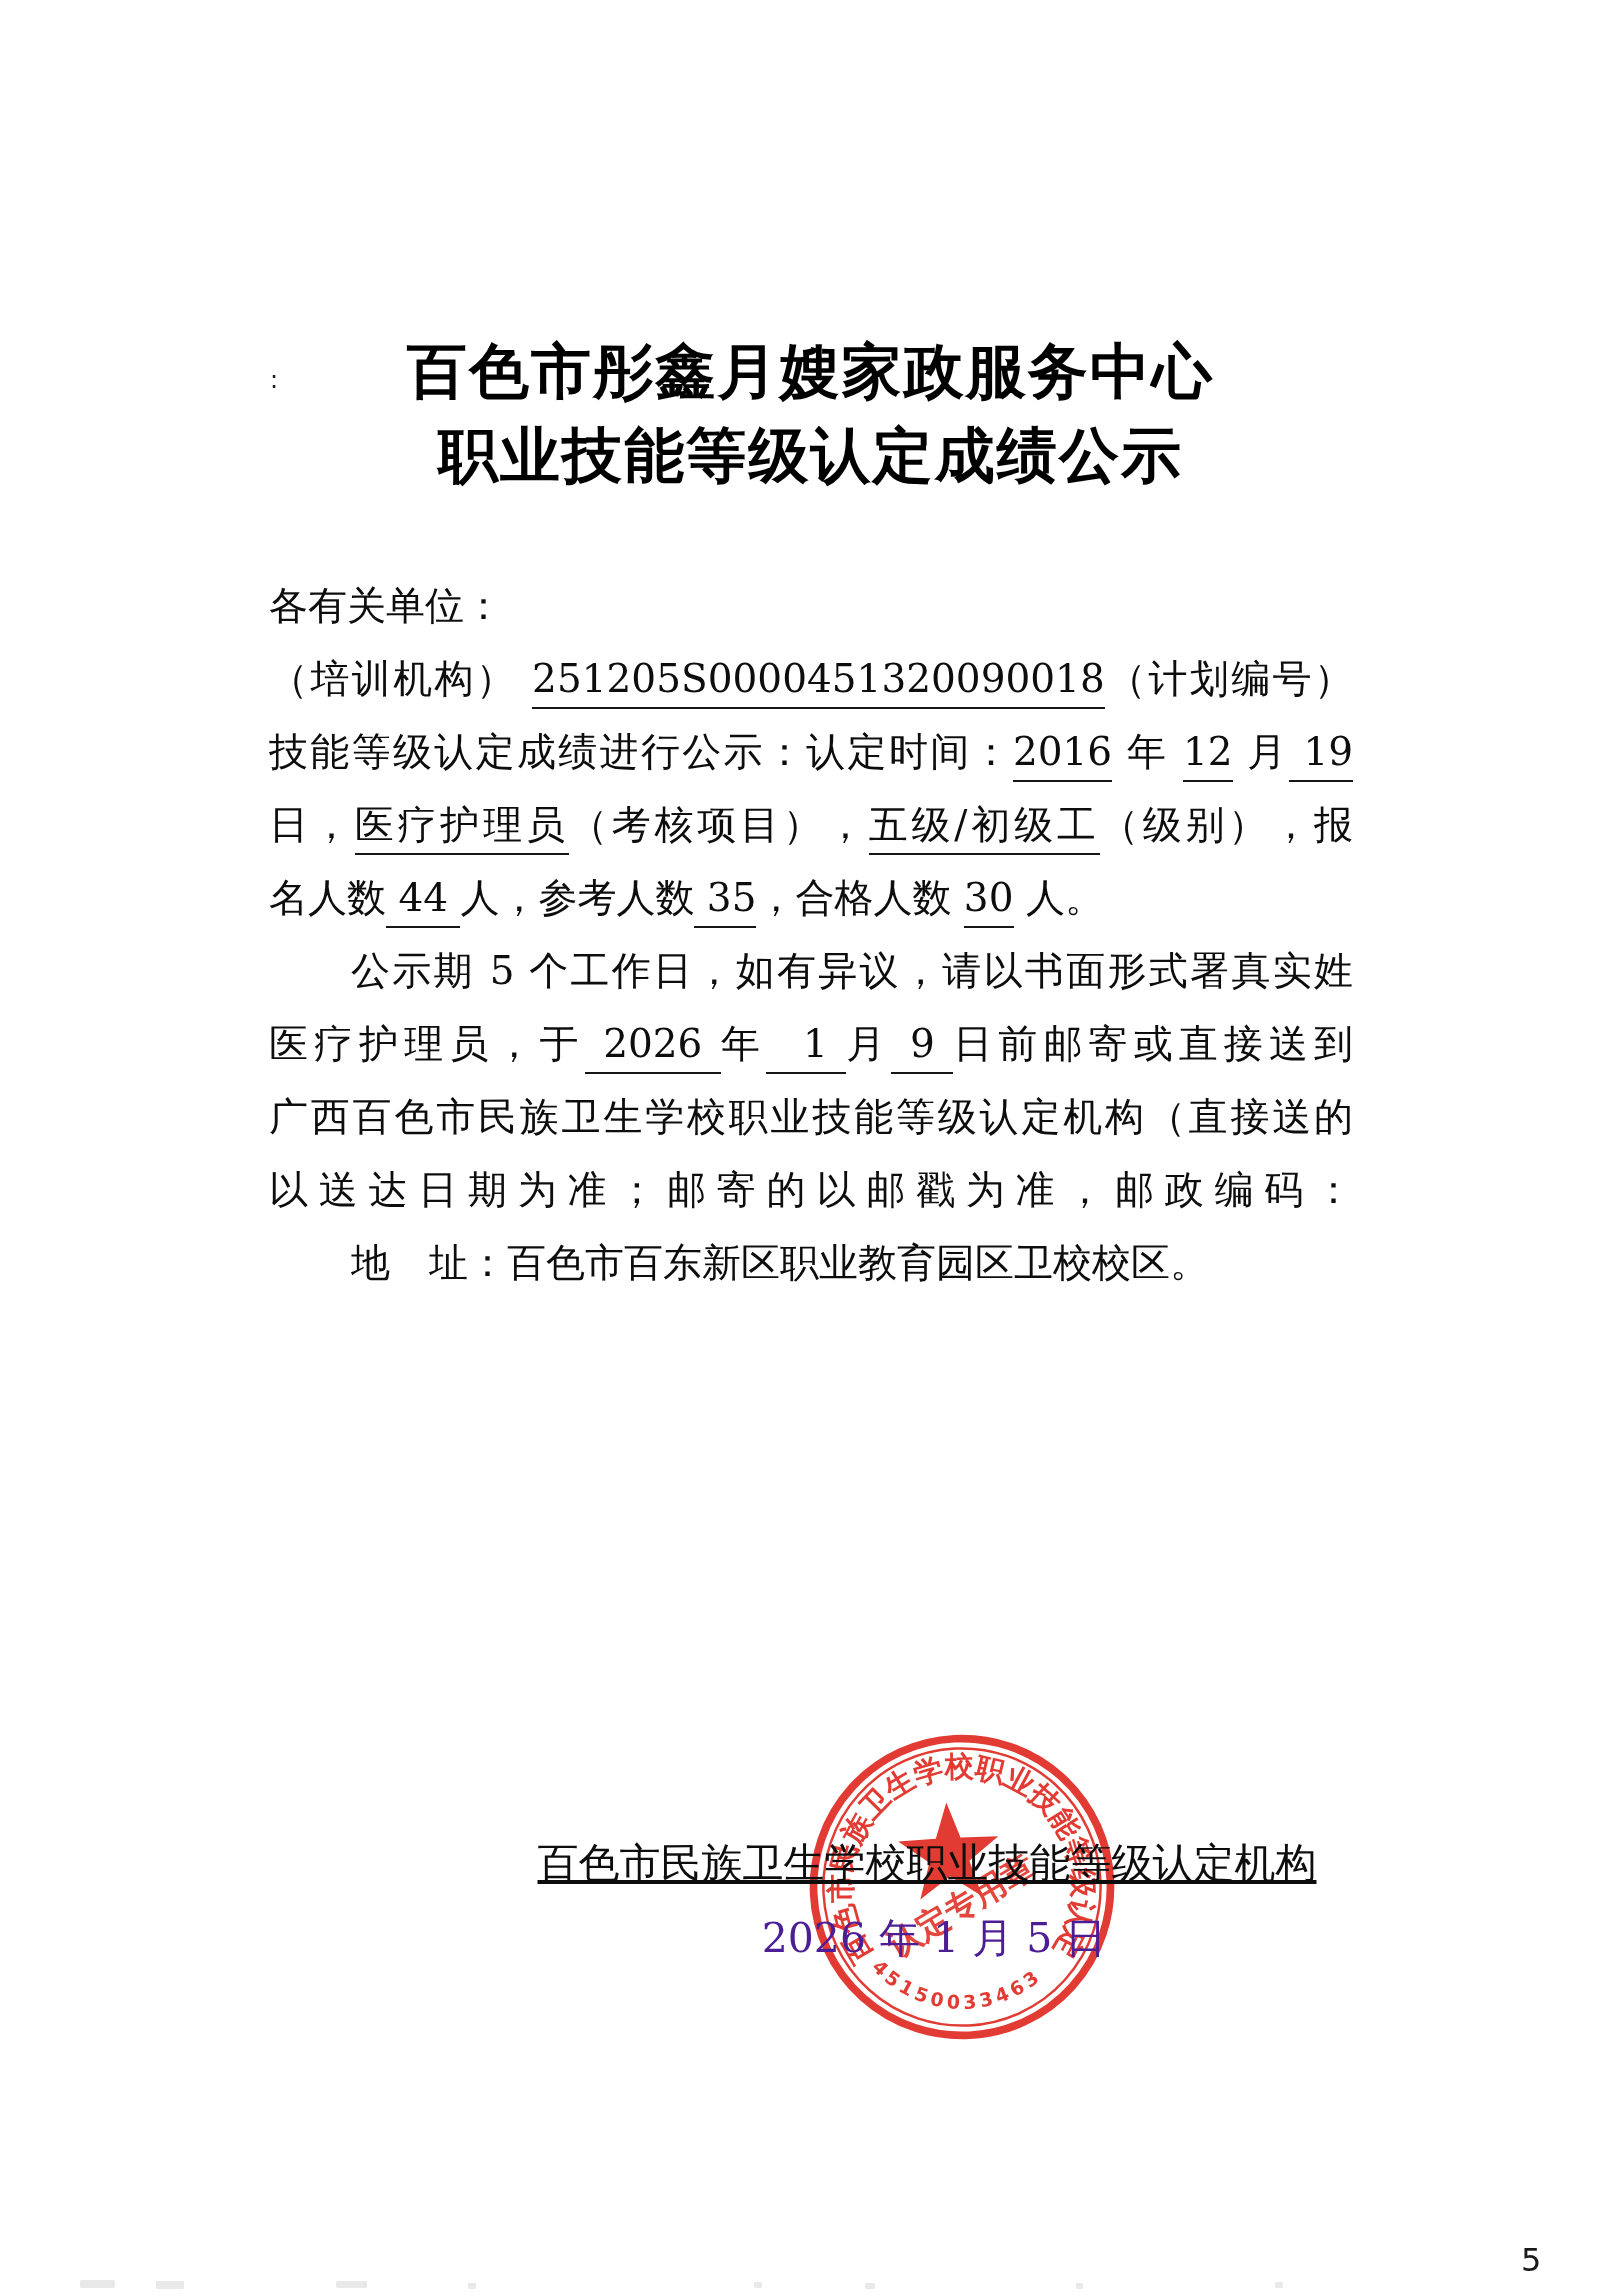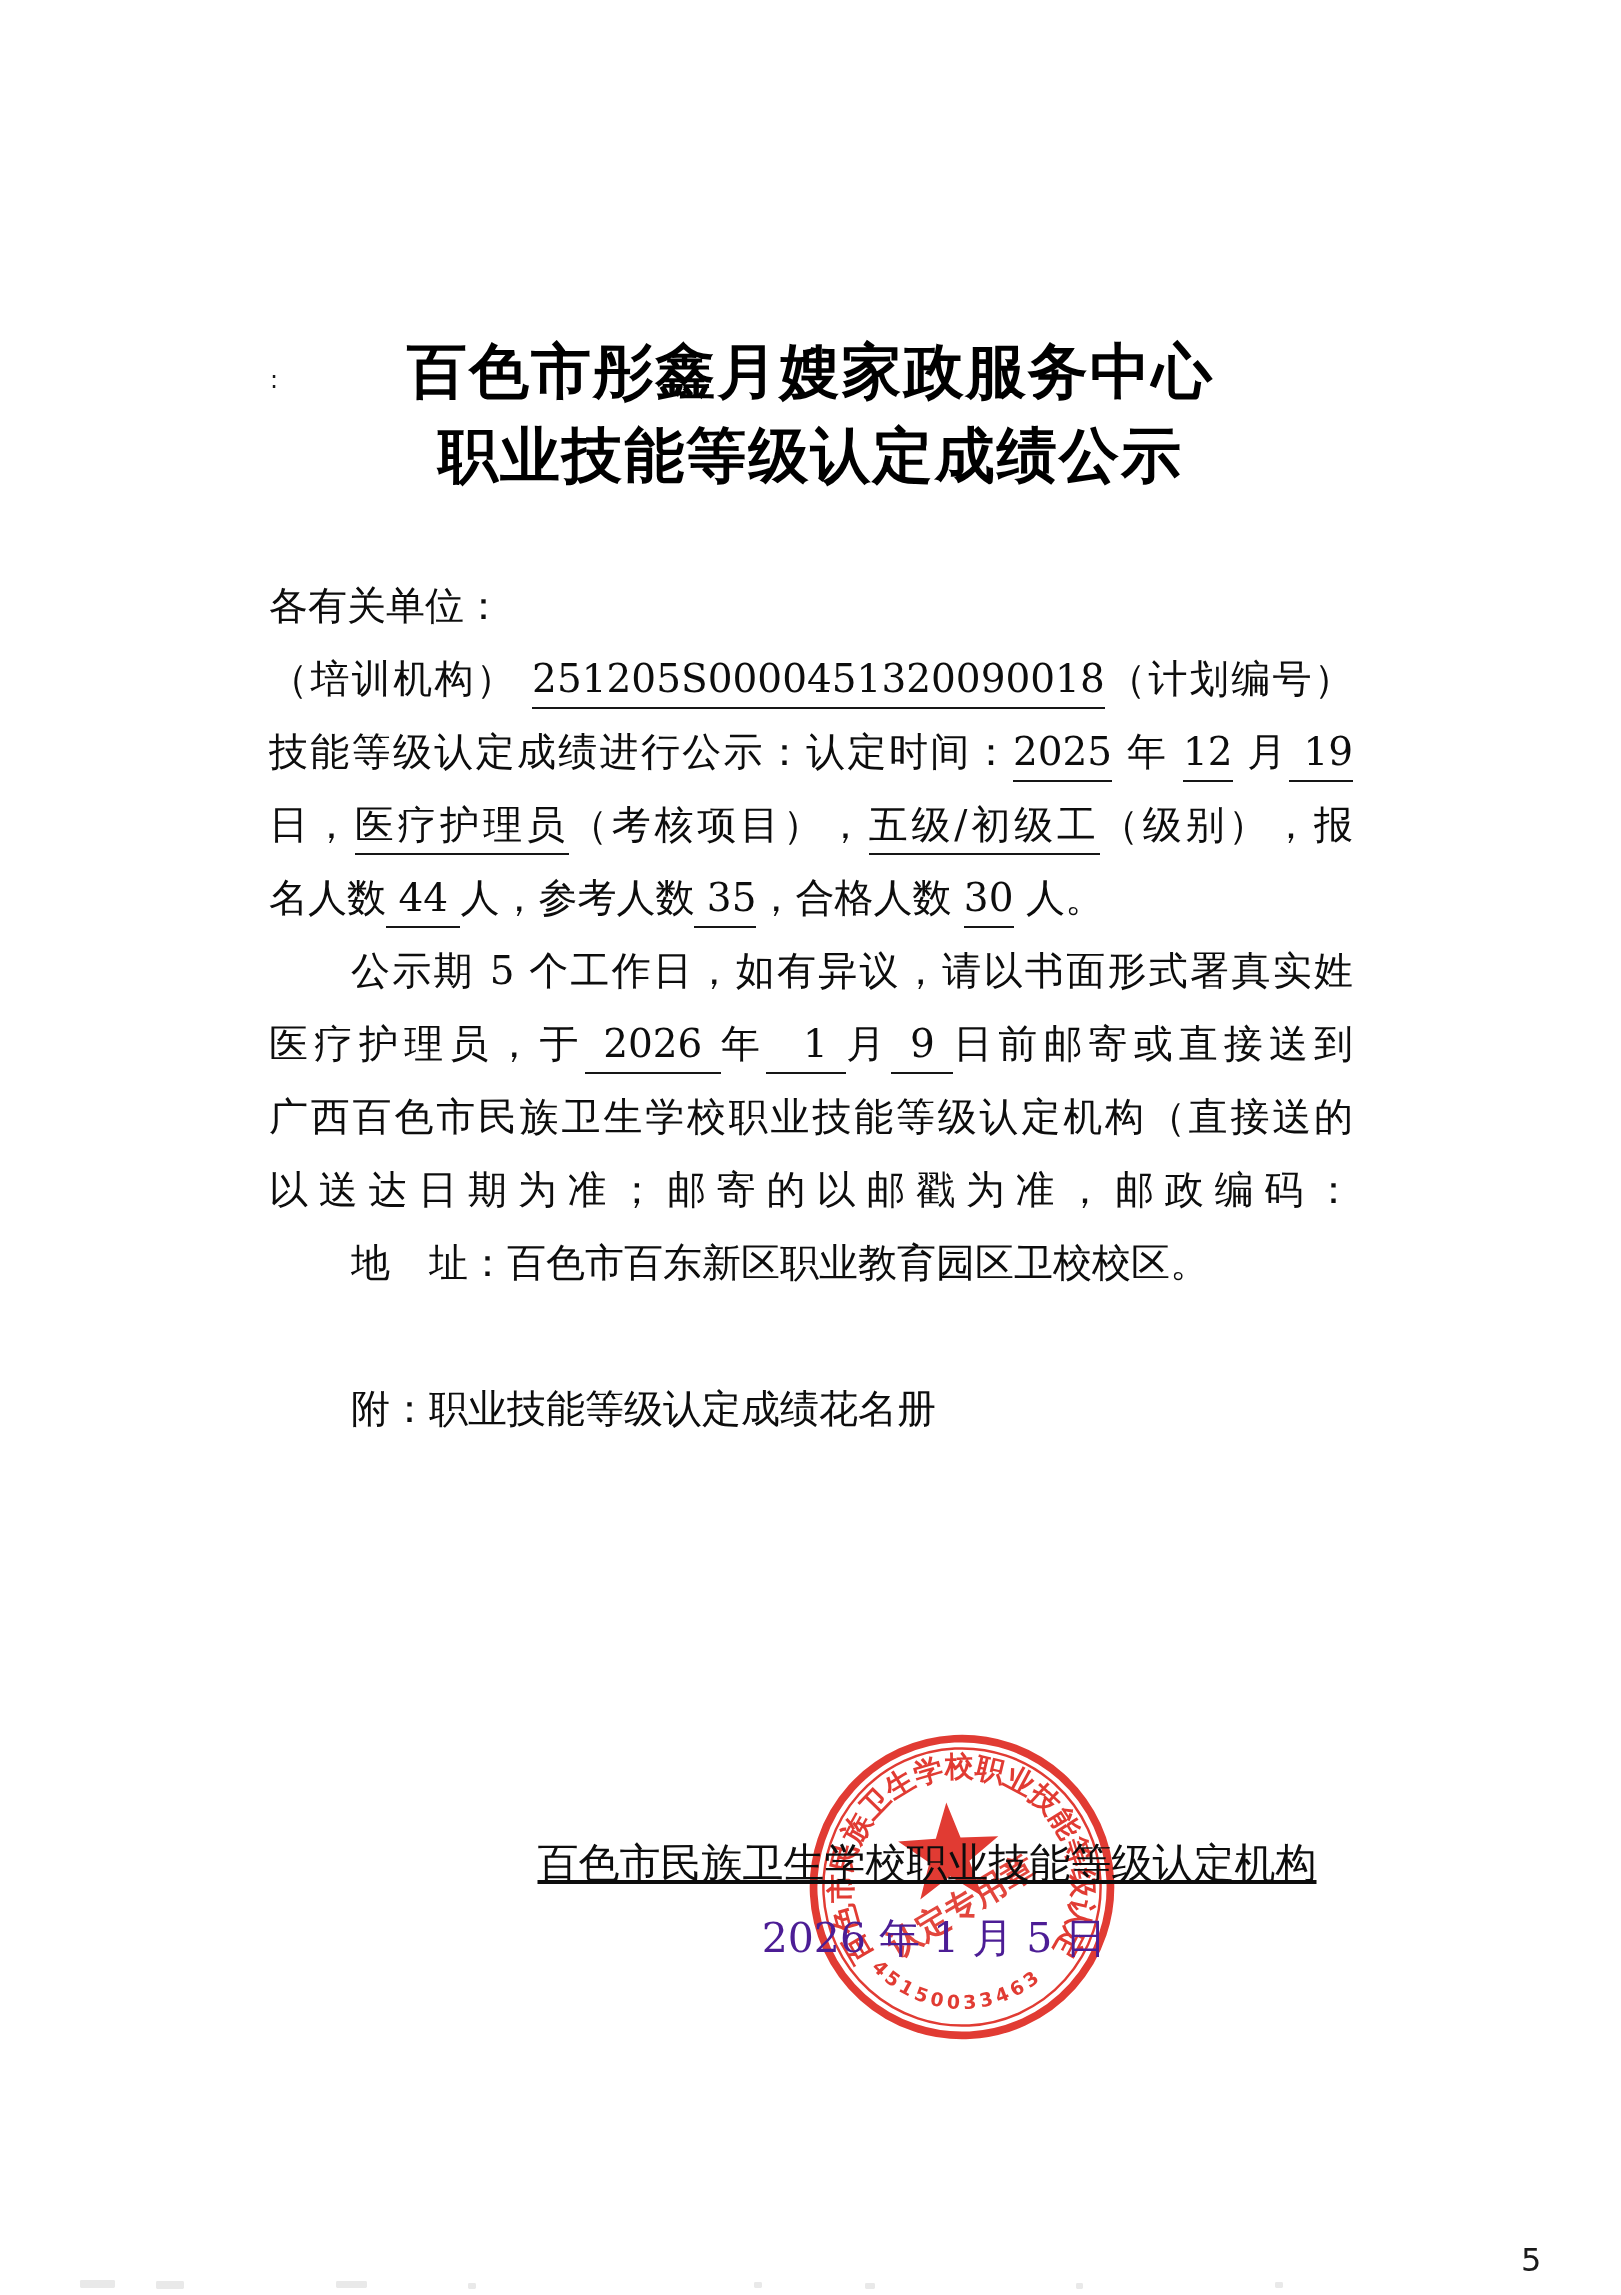--- a/index.html
+++ b/index.html
@@ -69,30 +69,29 @@
 
 <div class="title">
   <div>百色市彤鑫月嫂家政服务中心</div>
   <div>职业技能等级认定成绩公示</div>
 </div>
 
 <div class="body-block">
   <div class="line">各有关单位：</div>
   <div>
       <div class="line justify"><span>（培训机构） </span><span class="u">251205S0000451320090018</span><span>（计划编号）职业</span></div>
-      <div class="line justify"><span>技能等级认定成绩进行公示：认定时间：</span><span class="u">2025</span><span> 年 </span><span class="u">12</span><span> 月</span><span class="u"> 19</span></div>
+      <div class="line justify"><span>技能等级认定成绩进行公示：认定时间：</span><span class="u">2016</span><span> 年 </span><span class="u">12</span><span> 月</span><span class="u"> 19</span></div>
       <div class="line justify"><span>日，</span><span class="u">医疗护理员</span><span>（考核项目），</span><span class="u">五级/初级工</span><span>（级别），报</span></div>
       <div class="line"><span>名人数</span><span class="u"> 44 </span><span>人，参考人数</span><span class="u"> 35</span><span>，合格人数 </span><span class="u">30</span><span> 人。</span></div>
       <div class="line indent justify"><span>公示期 5 个工作日，如有异议，请以书面形式署真实姓</span></div>
       <div class="line justify"><span>医疗护理员，于</span><span class="u"> 2026 </span><span>年</span><span class="u">  1 </span><span>月</span><span class="u"> 9 </span><span>日前邮寄或直接送到</span></div>
       <div class="line justify"><span>广西百色市民族卫生学校职业技能等级认定机构（直接送的</span></div>
       <div class="line justify"><span>以送达日期为准；邮寄的以邮戳为准，邮政编码：533000。）</span></div>
       <div class="line indent"><span>地　址：百色市百东新区职业教育园区卫校校区。</span></div>
       <div class="line blank"></div>
-      <div class="line indent"><span>附：职业技能等级认定成绩花名册</span></div>
     </div>
 </div>
 
 <div class="sig-org">百色市民族卫生学校职业技能等级认定机构</div>
 <div class="sig-date">2026 年 1 月 5 日</div>
 
 <svg class="stamp" viewBox="0 0 452 452">
   <g fill="none" stroke="#dd2016">
     <circle cx="226" cy="226" r="211" stroke-width="11"></circle>
     <circle cx="226" cy="226" r="197" stroke-width="3.5"></circle>

